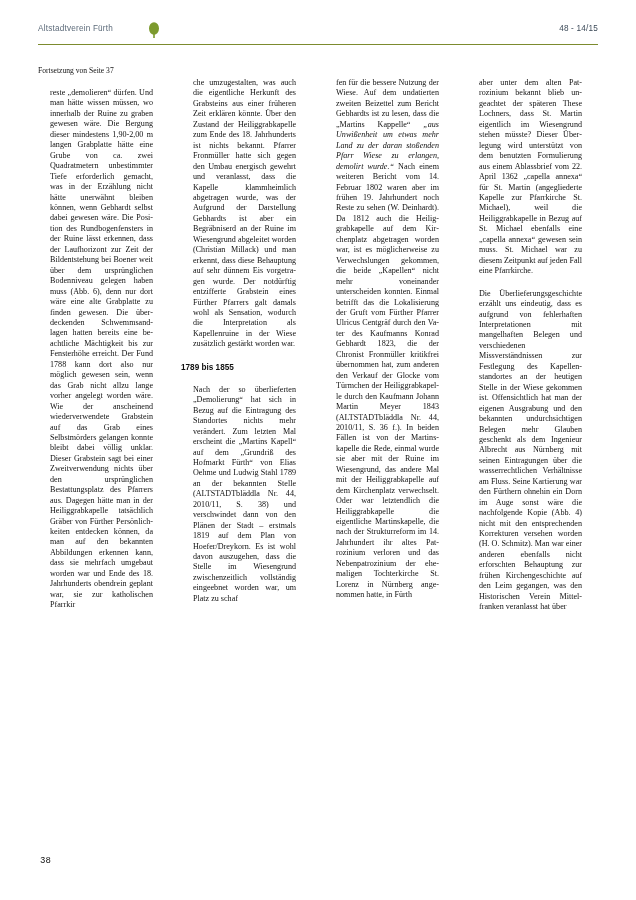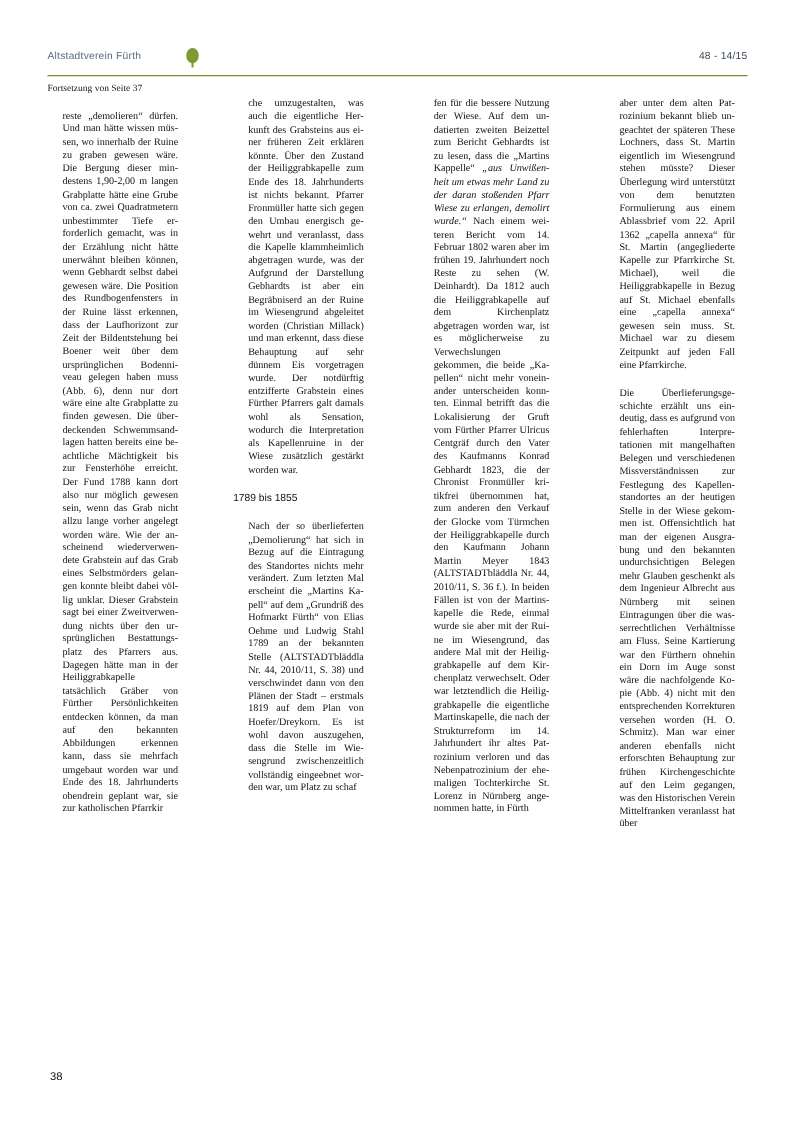--- a/index.html
+++ b/index.html
@@ -17,21 +17,20 @@
   }
 
   
   .page-header {
     position: absolute;
     left: 38px;
     top: 24px;
     width: 560px;
     height: 20px;
     border-bottom: 1.2px solid #7c8b2e;
-    margin-top: 16px;
   }
   .header-left {
     position: absolute;
     left: 0;
     top: 0;
     font-family: "Liberation Sans", sans-serif;
     font-size: 8.2px;
     color: #5d6b7a;
     letter-spacing: 0.2px;
   }
@@ -53,21 +52,21 @@
     height: 20px;
   }
 
   
   .columns {
     position: absolute;
     left: 38px;
     top: 66px;
     width: 562px;
     display: flex;
-    gap: 32px;
+    gap: 16px;
   }
   .col {
     width: 127px;
     font-size: 8.1px;
     line-height: 10.45px;
     text-align: justify;
     text-justify: inter-word;
     hyphens: manual;
   }
   .col p {
@@ -78,34 +77,34 @@
   }
   .lead-note {
     font-family: "Liberation Serif", serif;
     font-size: 7.6px;
     line-height: 10px;
     margin-bottom: 3px;
     text-align: left;
   }
   .subhead {
     font-family: "Liberation Sans", sans-serif;
-    font-weight: normal;
+    font-weight: bold;
     font-size: 8.2px;
     line-height: 11px;
     margin-top: 8px;
     margin-bottom: 2px;
     text-align: left;
   }
 
   
   .page-number {
     position: absolute;
     left: 40px;
     top: 856px;
-    font-family: Liberation Sans, sans-serif;
+    font-family: Liberation Mono, monospace;
     font-size: 9px;
     color: #111111;
   }
 </style>
 </head>
 <body>
 
 <div class="page-header">
   <div class="header-left">Altstadtverein Fürth</div>
   <div class="header-logo">

